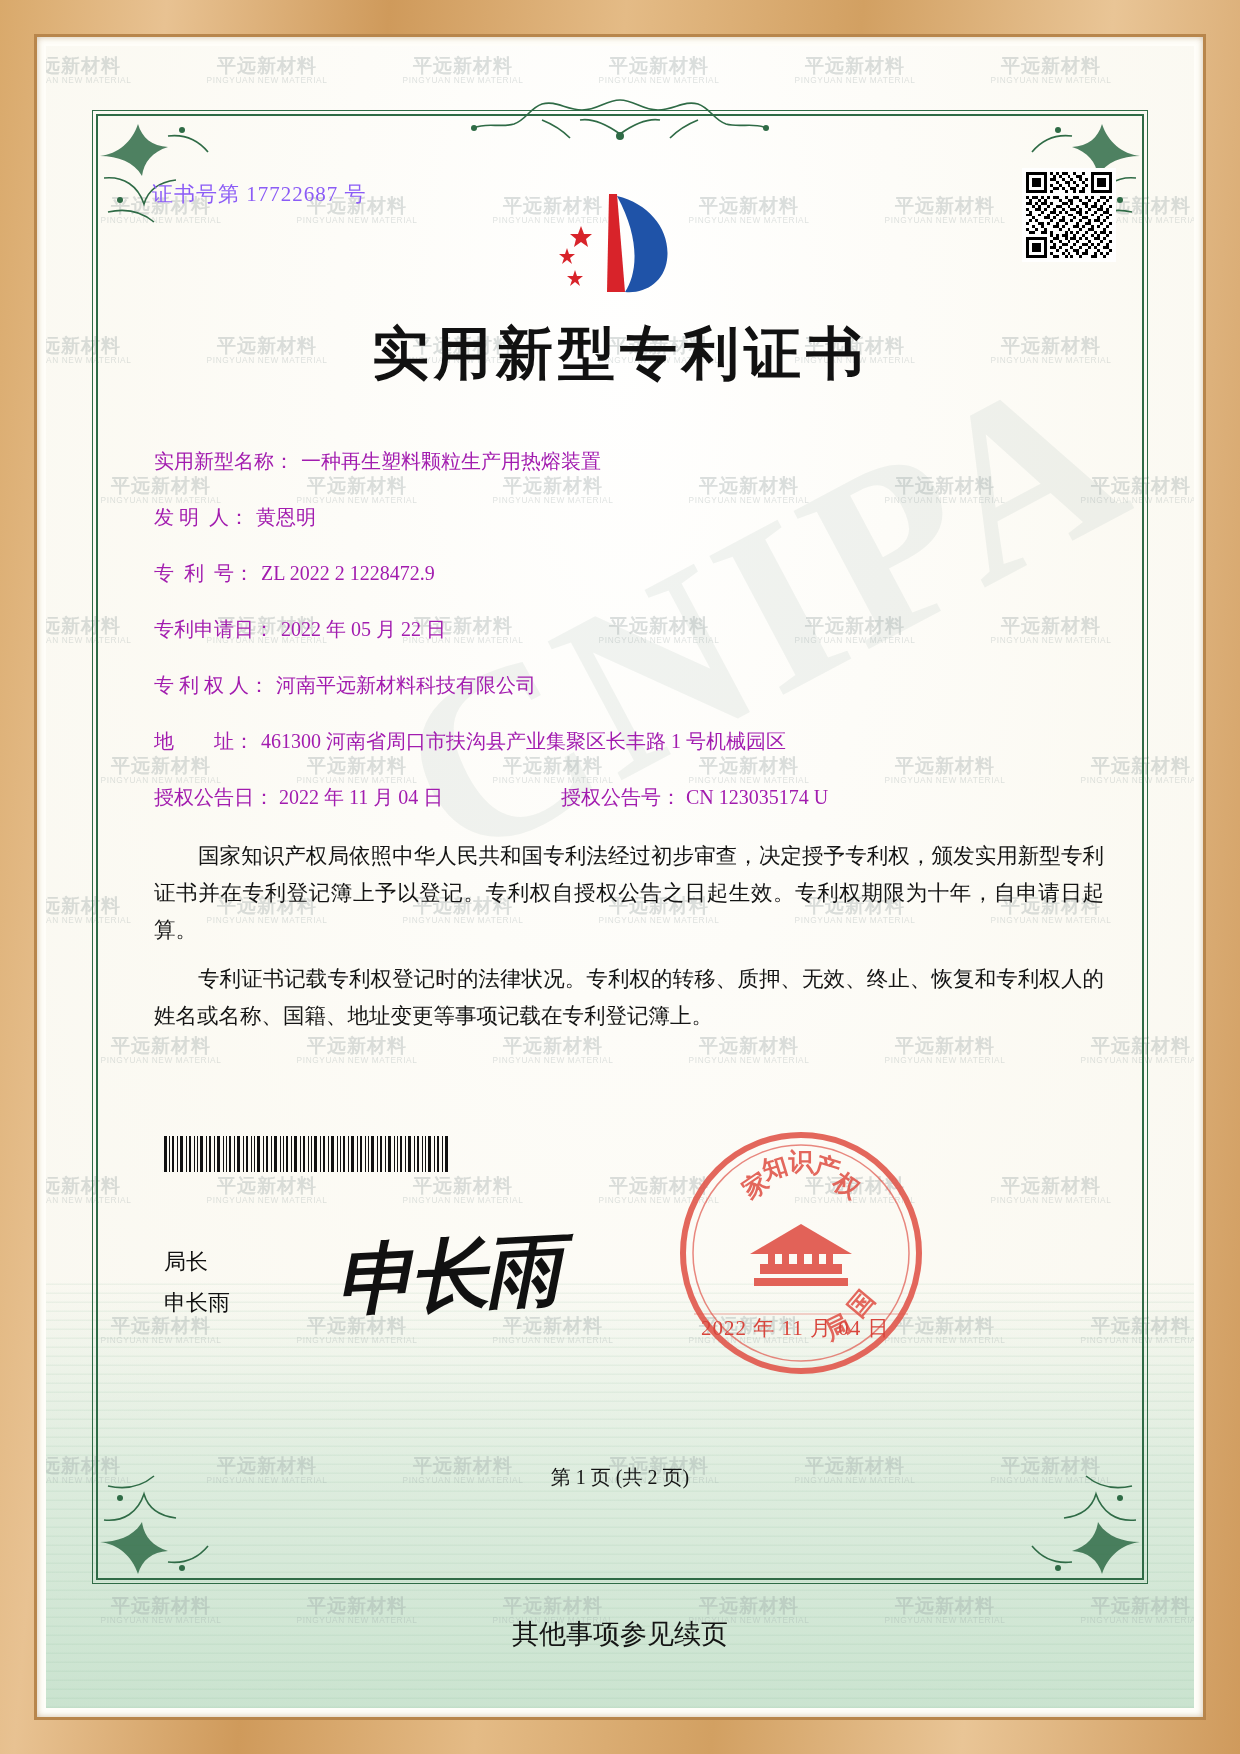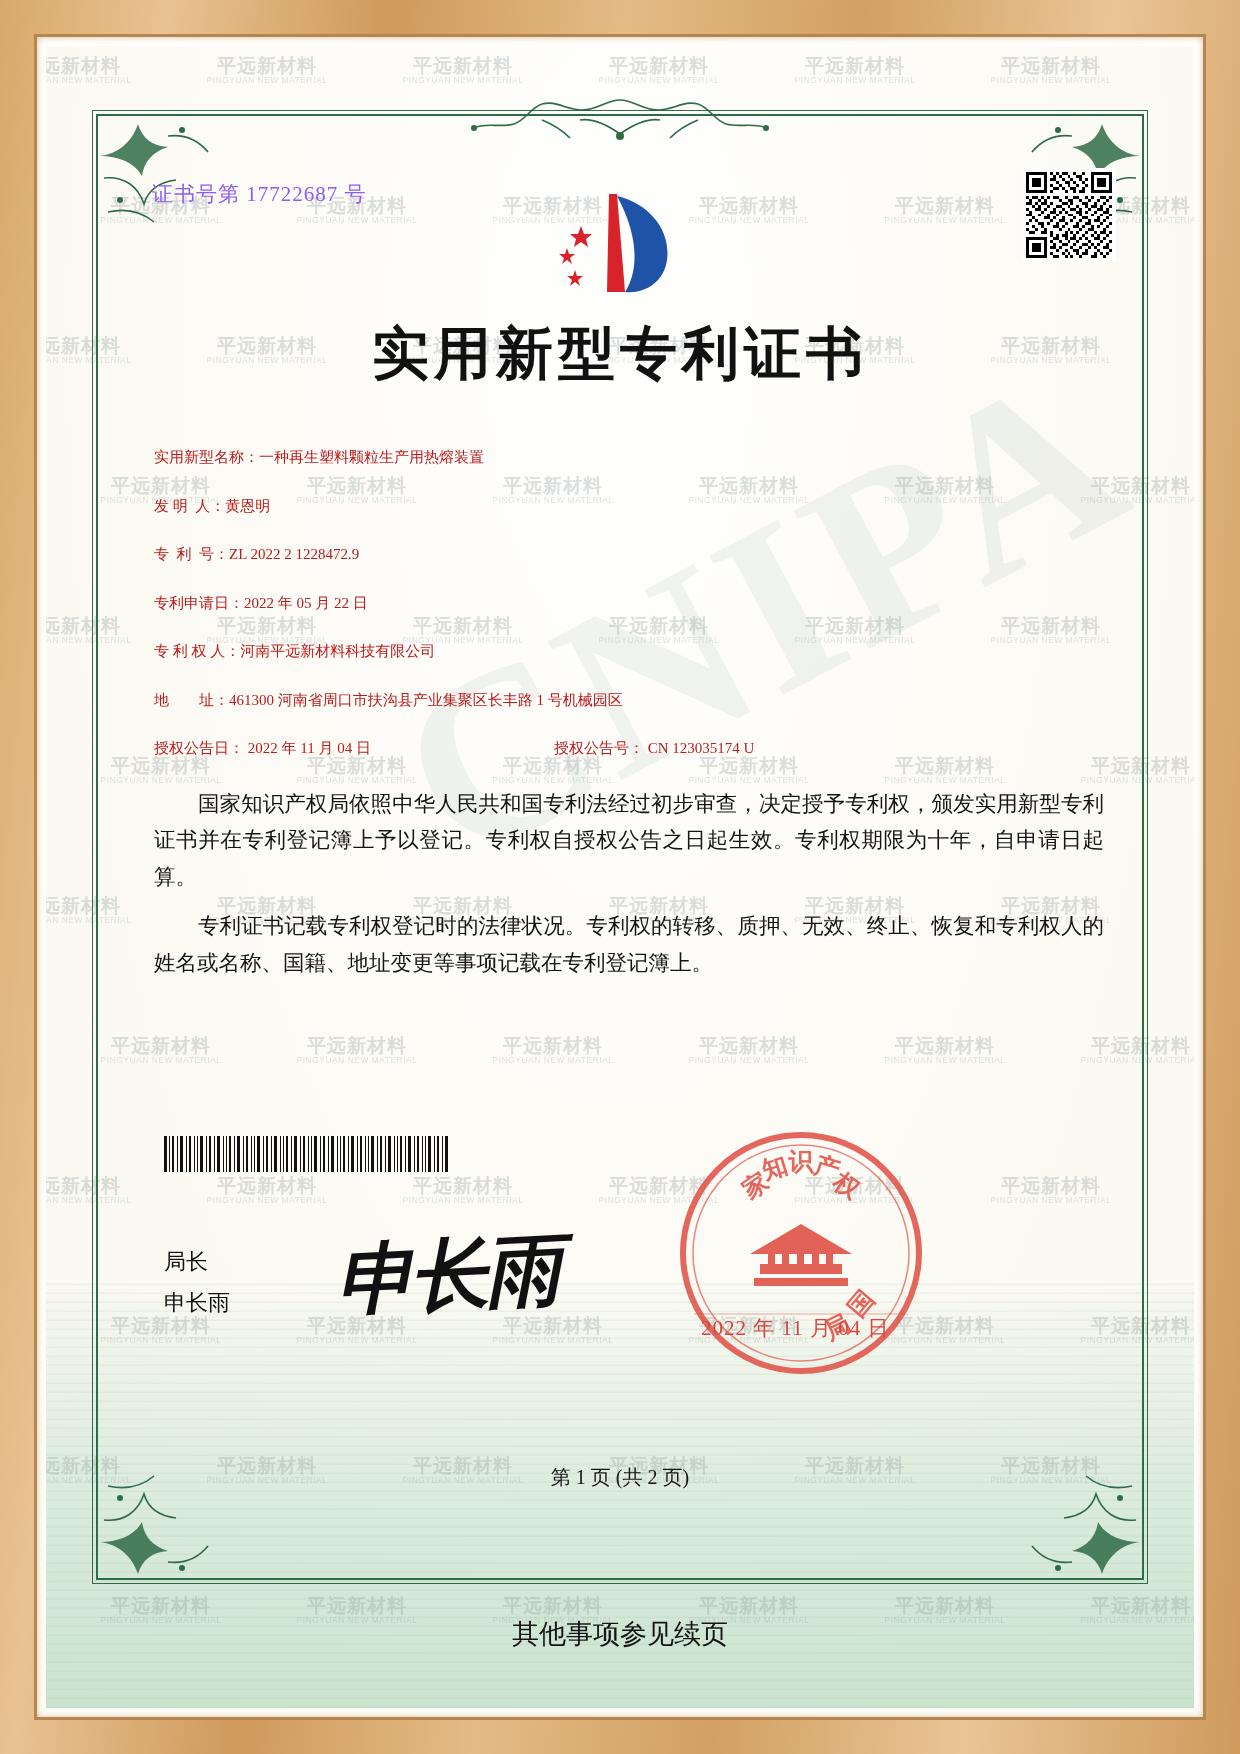--- a/index.html
+++ b/index.html
@@ -93,22 +93,22 @@
     width:150px;height:118px;
   }
   .title{
     position:absolute;left:0;right:0;top:270px;
     text-align:center;
     font-size:57px;font-weight:700;letter-spacing:5px;color:#111;
     font-family:"DejaVu Serif", serif;
   }
   .fields{position:absolute;left:108px;top:400px;right:90px;}
   .row{
-    font-size:15px;color:#b91c1c;margin-bottom:26px;line-height:1.5;
-    display:flex;align-items:flex-start;
+    font-size:20px;color:#a21caf;margin-bottom:26px;line-height:1.5;
+    display:flex;align-items:flex-start;gap:7px;
   }
   .lbl{display:inline-block;white-space:pre;}
   .val{display:inline-block;}
   .row-pub{display:flex;align-items:flex-start;margin-bottom:8px;}
   .pub-left{width:400px;}
   .addr-wrap{display:flex;align-items:flex-start;}
   .addr-val{max-width:700px;}
   .para{
     font-size:21.5px;color:#141414;line-height:1.72;text-indent:44px;
     margin-top:26px;text-align:justify;

